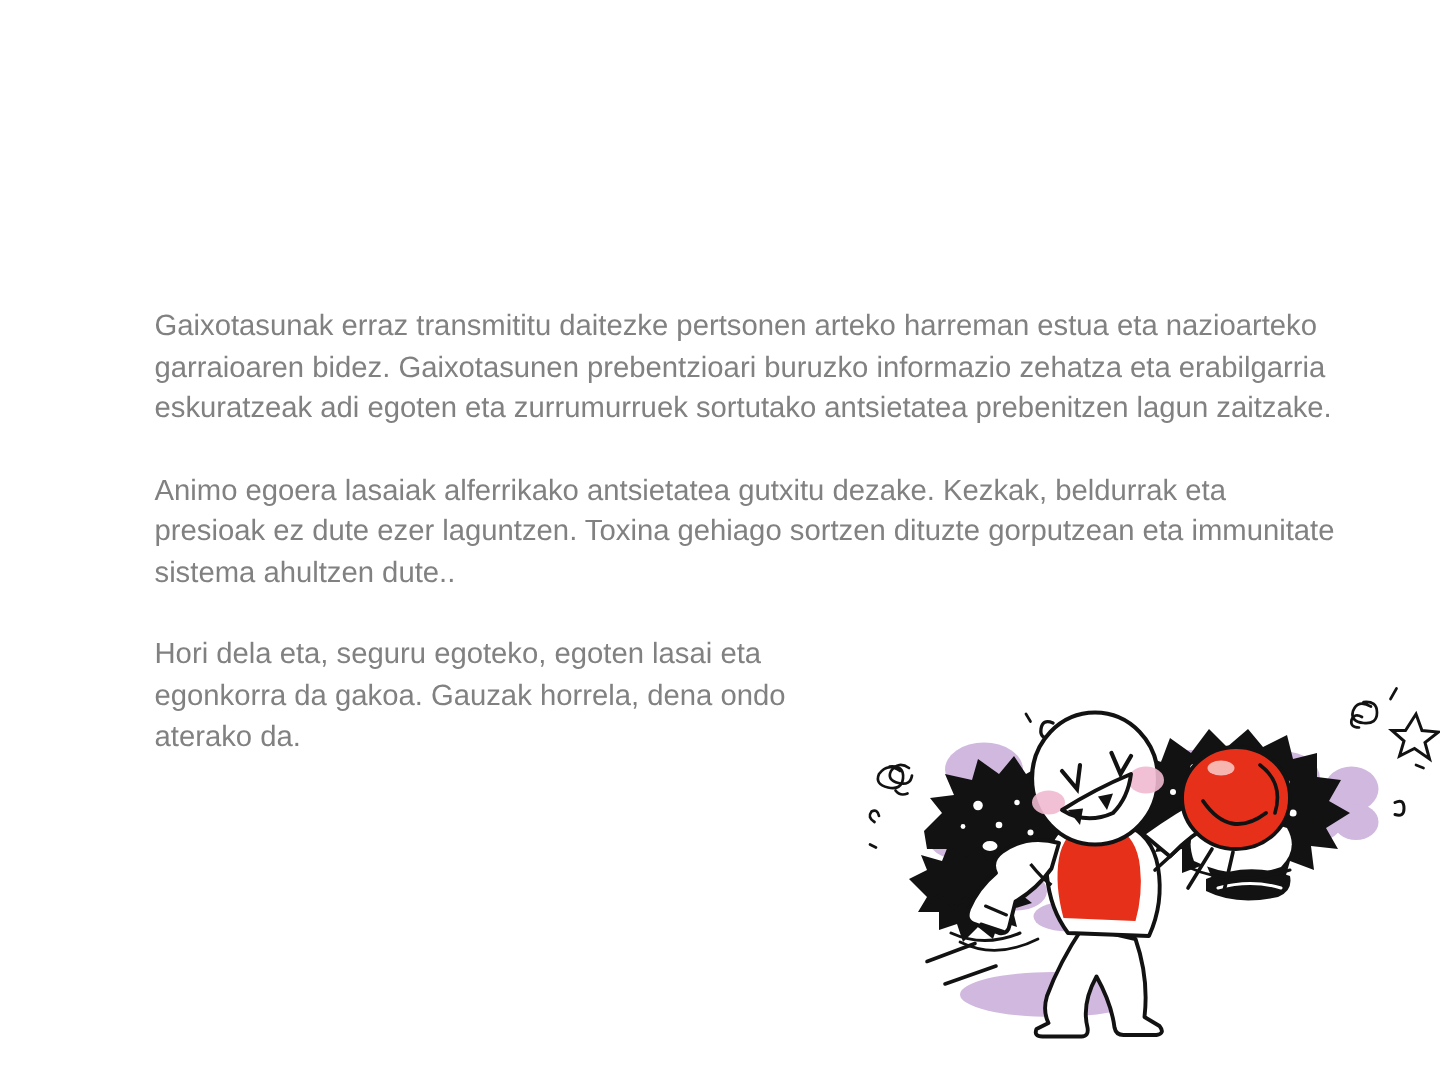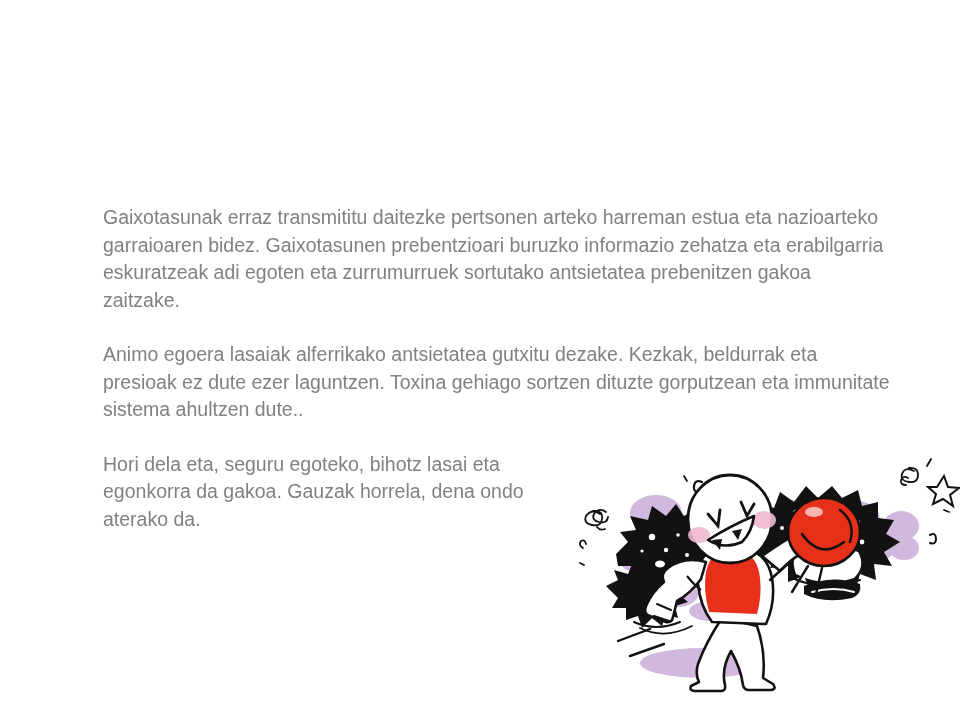--- a/index.html
+++ b/index.html
@@ -69,23 +69,23 @@
   }
   #illustration svg { display: block; }
 </style>
 </head>
 <body>
 
 <div id="slide">
 
 
   <div id="body-copy">
-    <p>Gaixotasunak erraz transmititu daitezke pertsonen arteko harreman estua eta nazioarteko garraioaren bidez. Gaixotasunen prebentzioari buruzko informazio zehatza eta erabilgarria eskuratzeak adi egoten eta zurrumurruek sortutako antsietatea prebenitzen gakoa zaitzake.</p>
+    <p>Gaixotasunak erraz transmititu daitezke pertsonen arteko harreman estua eta nazioarteko garraioaren bidez. Gaixotasunen prebentzioari buruzko informazio zehatza eta erabilgarria eskuratzeak adi egoten eta zurrumurruek sortutako antsietatea prebenitzen lagun zaitzake.</p>
     <p>Animo egoera lasaiak alferrikako antsietatea gutxitu dezake. Kezkak, beldurrak eta presioak ez dute ezer laguntzen. Toxina gehiago sortzen dituzte gorputzean eta immunitate sistema ahultzen dute..</p>
-    <p class="narrow">Hori dela eta, seguru egoteko, bihotz lasai eta egonkorra da gakoa. Gauzak horrela, dena ondo aterako da.</p>
+    <p class="narrow">Hori dela eta, seguru egoteko, egoten lasai eta egonkorra da gakoa. Gauzak horrela, dena ondo aterako da.</p>
   </div>
 
   <div id="illustration">
     <svg width="404" height="262" viewBox="0 0 404 262" xmlns="http://www.w3.org/2000/svg">
 
       <g fill="#c9acd9" opacity="0.85">
         <ellipse cx="100" cy="77" rx="26" ry="18"></ellipse>
         <ellipse cx="84" cy="122" rx="22" ry="15"></ellipse>
         <ellipse cx="122" cy="158" rx="20" ry="13"></ellipse>
         <ellipse cx="88" cy="163" rx="16" ry="11"></ellipse>

